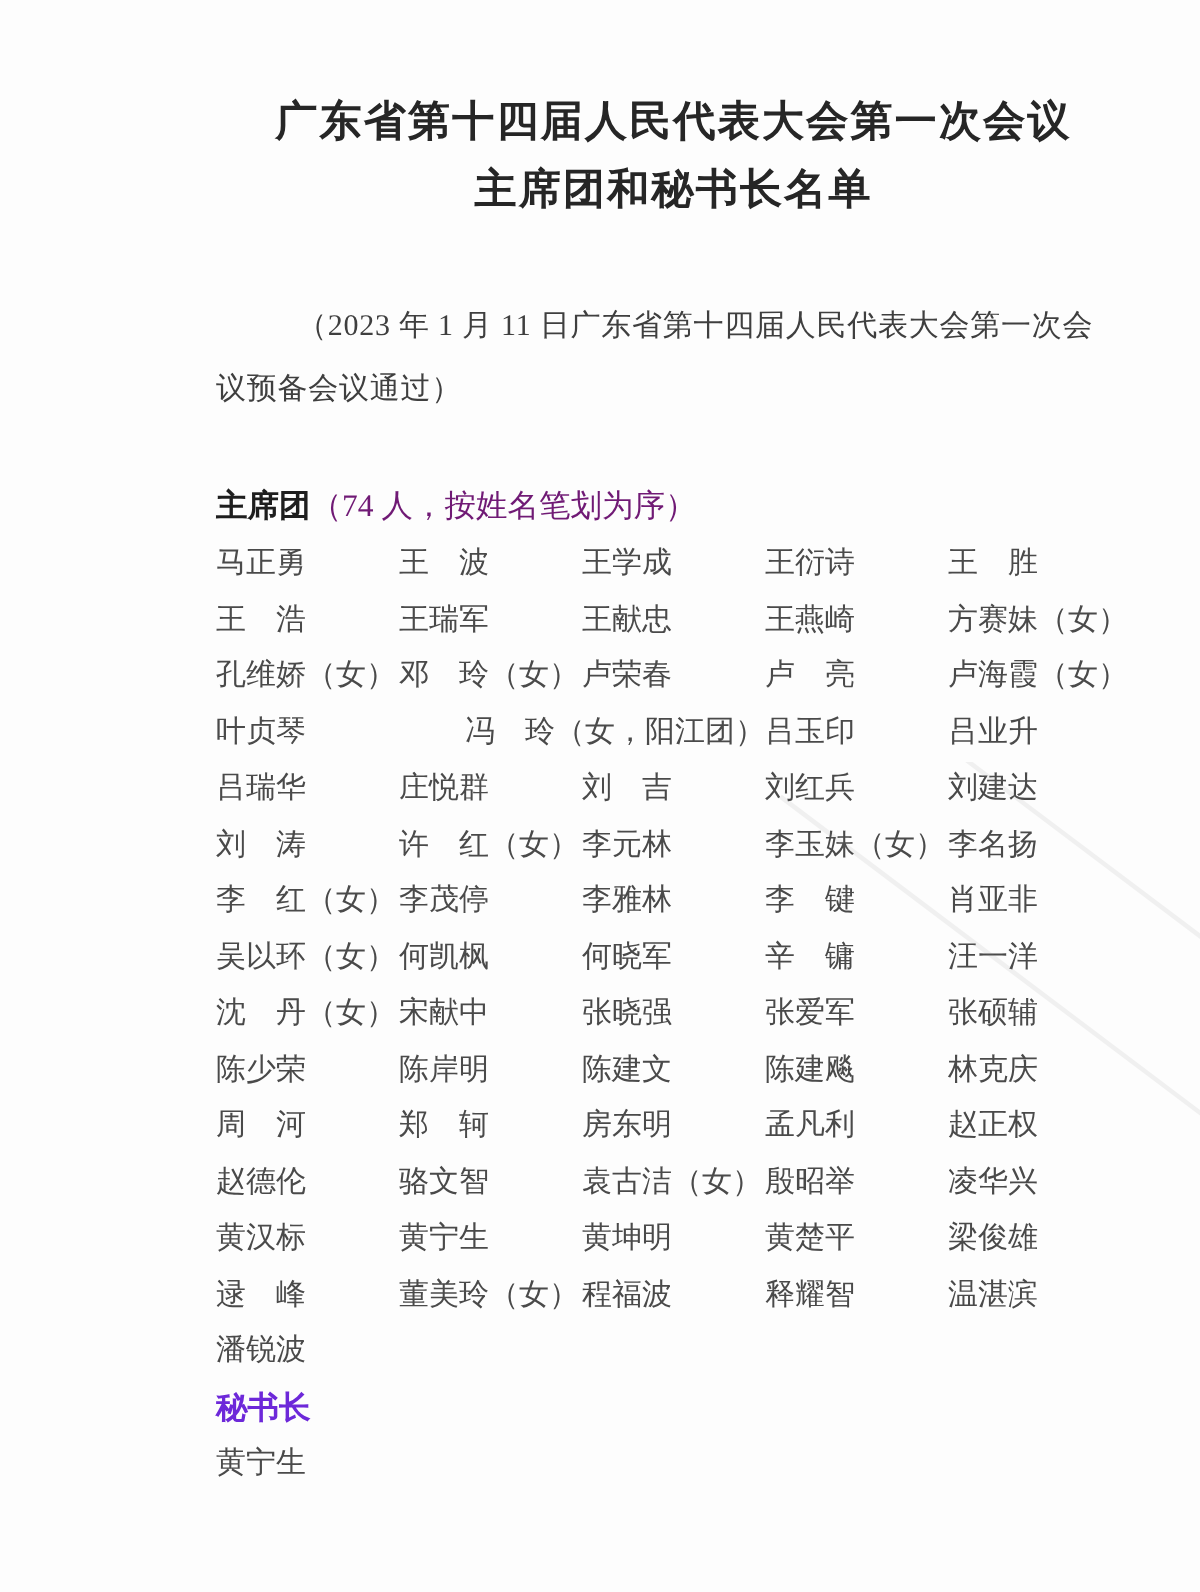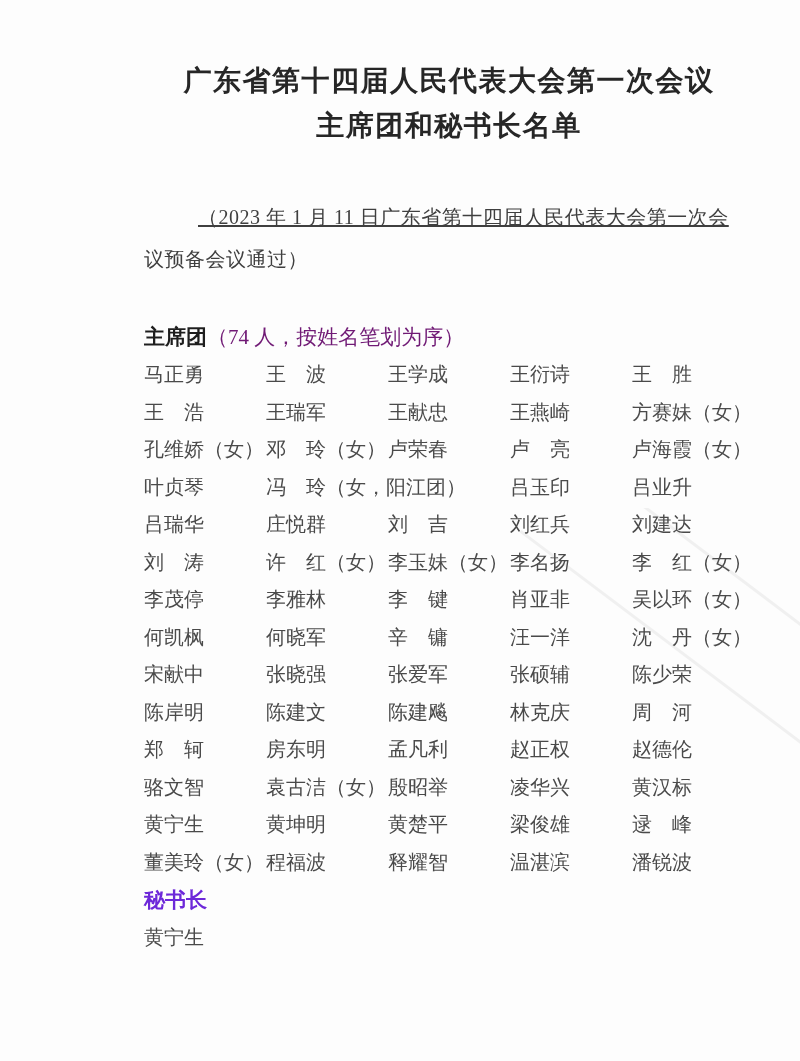--- a/index.html
+++ b/index.html
@@ -35,21 +35,20 @@
     margin:0;
     font-size:20px;
     line-height:42px;
     letter-spacing:0.5px;
     color:#3f3f3f;
     white-space:nowrap;
   }
   .note-first{
     margin-top:48px;
     text-indent:2.7em;
-    text-decoration:underline;
   }
   .section-heading{
     margin-top:40px;
     font-size:21px;
     line-height:34px;
     color:var(--ink-heading);
     white-space:nowrap;
   }
   .section-heading .bold-label{
     font-family:"Liberation Sans", sans-serif;
@@ -65,21 +64,21 @@
     display:grid;
     grid-template-columns:repeat(5,122px);
     grid-auto-rows:37.5px;
   }
   .name-cell{
     font-size:20px;
     line-height:37.5px;
     color:var(--ink-body);
     white-space:nowrap;
   }
-  .name-cell.span-2{grid-column:span 2;}
+  .name-cell.span-2{grid-column:span 2;text-align:right;}
   .secretary-heading{
     font-family:"Liberation Sans", sans-serif;
     font-weight:bold;
     font-size:21px;
     line-height:37.5px;
     color:#6d28d9;
   }
   .secretary-name{
     font-size:20px;
     line-height:37.5px;
@@ -138,20 +137,21 @@
       <div class="name-cell span-2">冯　玲（女，阳江团）</div>
       <div class="name-cell">吕玉印</div>
       <div class="name-cell">吕业升</div>
       <div class="name-cell">吕瑞华</div>
       <div class="name-cell">庄悦群</div>
       <div class="name-cell">刘　吉</div>
       <div class="name-cell">刘红兵</div>
       <div class="name-cell">刘建达</div>
       <div class="name-cell">刘　涛</div>
       <div class="name-cell">许　红（女）</div>
+      <div class="name-cell">李元林</div>
       <div class="name-cell">李玉妹（女）</div>
       <div class="name-cell">李名扬</div>
       <div class="name-cell">李　红（女）</div>
       <div class="name-cell">李茂停</div>
       <div class="name-cell">李雅林</div>
       <div class="name-cell">李　键</div>
       <div class="name-cell">肖亚非</div>
       <div class="name-cell">吴以环（女）</div>
       <div class="name-cell">何凯枫</div>
       <div class="name-cell">何晓军</div>

